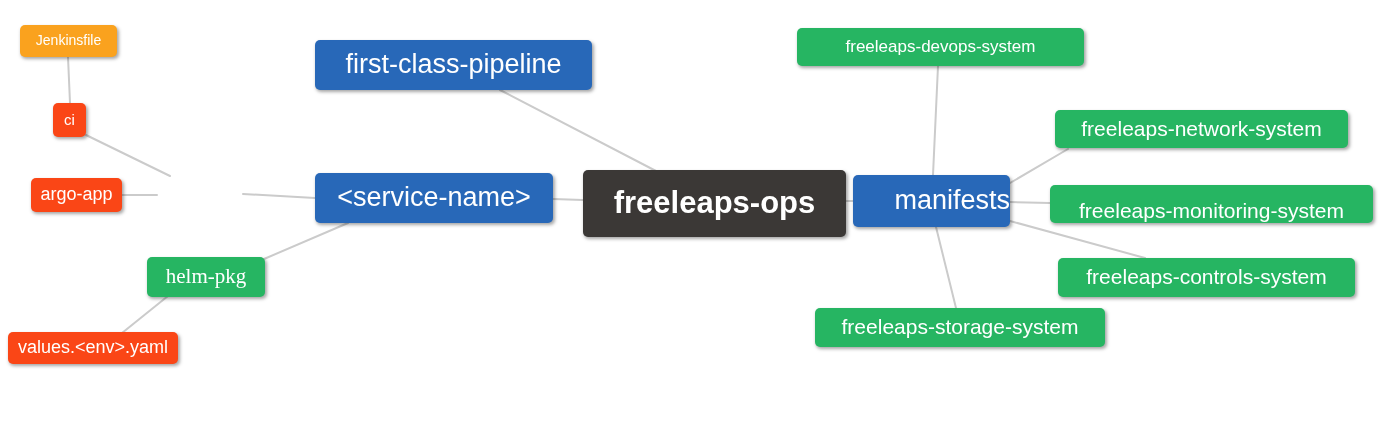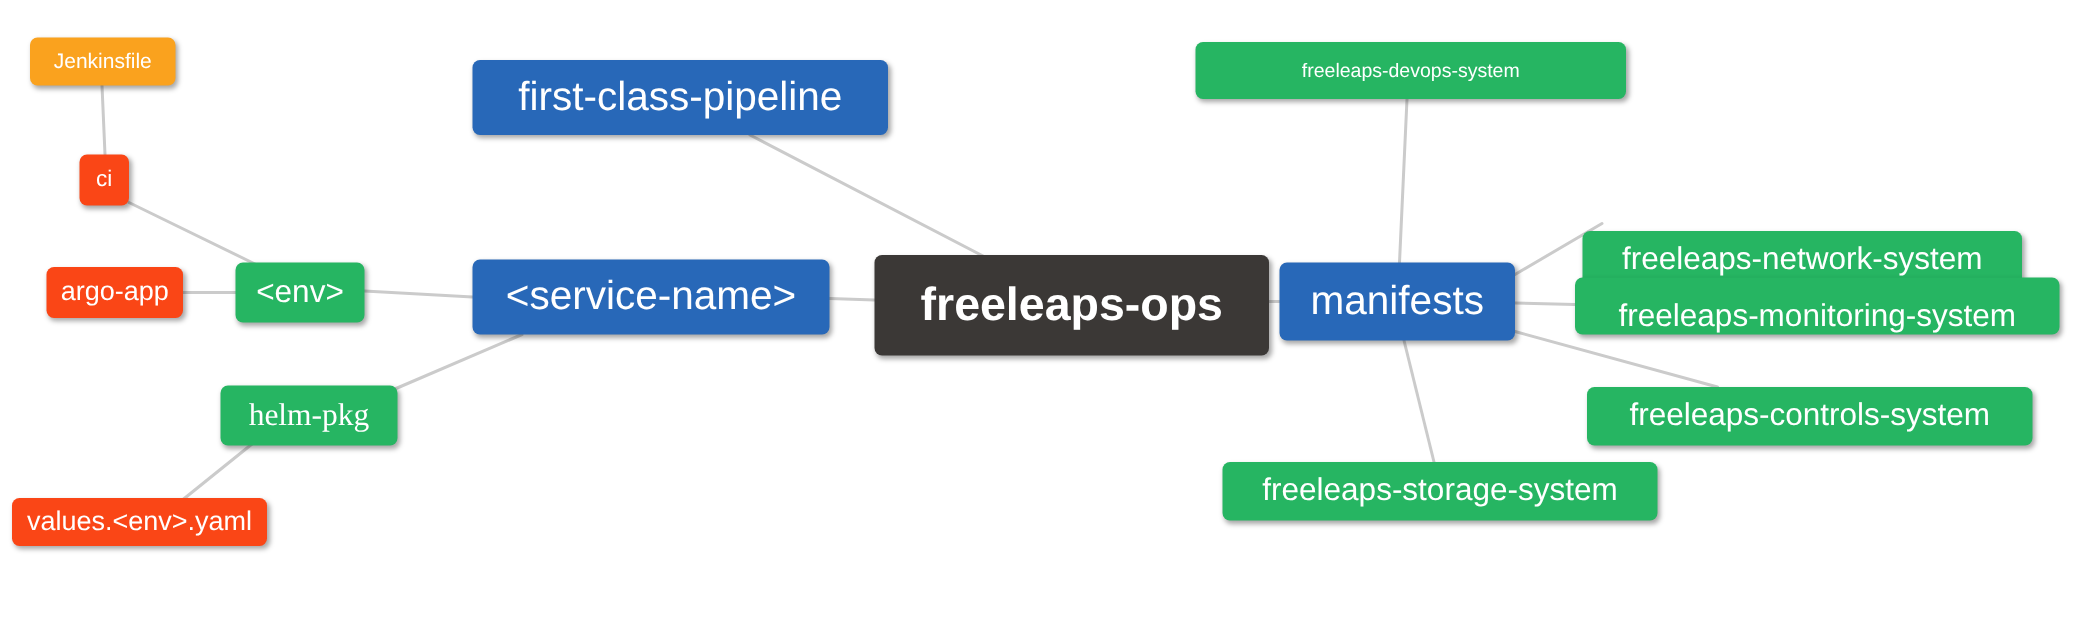--- a/index.html
+++ b/index.html
@@ -63,45 +63,42 @@
     </svg>
 <div class="node" style="left: 583px; top: 170px; width: 263px; height: 67px; font-size: 31px; background: rgb(59, 56, 54); color: rgb(255, 255, 255); font-weight: bold;">
       <span>freeleaps-ops</span>
     </div>
     <div class="node" style="left: 315px; top: 173px; width: 238px; height: 50px; font-size: 27px; background: rgb(40, 104, 184); color: rgb(255, 255, 255);">
       <span>&lt;service-name&gt;</span>
     </div>
     <div class="node" style="left: 315px; top: 40px; width: 277px; height: 50px; font-size: 27px; background: rgb(40, 104, 184); color: rgb(255, 255, 255);">
       <span>first-class-pipeline</span>
     </div>
-    <div class="node" style="left: 853px; top: 175px; width: 157px; height: 52px; font-size: 27px; background: rgb(40, 104, 184); color: rgb(255, 255, 255);">
+    <div class="node" style="left: 853px; top: 175px; width: 157px; height: 52px; font-size: 27px; background: rgb(40, 104, 184); color: rgb(255, 255, 255); justify-content: flex-end;">
       <span>manifests</span>
-    </div>
-    <div class="node" style="left: 157px; top: 175px; width: 86px; height: 40px; font-size: 21px; background: rgb(38, 181, 98); color: rgb(255, 255, 255);">
-      <span>&lt;env&gt;</span>
     </div>
     <div class="node" style="left: 147px; top: 257px; width: 118px; height: 40px; font-size: 21px; background: rgb(38, 181, 98); color: rgb(255, 255, 255); font-family: Liberation Serif, serif;">
       <span>helm-pkg</span>
     </div>
     <div class="node" style="left: 53px; top: 103px; width: 33px; height: 34px; font-size: 15px; background: rgb(250, 70, 22); color: rgb(255, 255, 255);">
       <span>ci</span>
     </div>
     <div class="node" style="left: 31px; top: 178px; width: 91px; height: 34px; font-size: 18px; background: rgb(250, 70, 22); color: rgb(255, 255, 255);">
       <span>argo-app</span>
     </div>
     <div class="node" style="left: 8px; top: 332px; width: 170px; height: 32px; font-size: 18px; background: rgb(250, 70, 22); color: rgb(255, 255, 255);">
       <span>values.&lt;env&gt;.yaml</span>
     </div>
     <div class="node" style="left: 20px; top: 25px; width: 97px; height: 32px; font-size: 14px; background: rgb(250, 162, 30); color: rgb(255, 255, 255);">
       <span>Jenkinsfile</span>
     </div>
-    <div class="node" style="left: 797px; top: 28px; width: 287px; height: 38px; font-size: 13px; background: rgb(38, 181, 98); color: rgb(255, 255, 255);">
+    <div class="node" style="left: 797px; top: 28px; width: 287px; height: 38px; font-size: 17px; background: rgb(38, 181, 98); color: rgb(255, 255, 255);">
       <span>freeleaps-devops-system</span>
     </div>
-    <div class="node" style="left: 1055px; top: 110px; width: 293px; height: 38px; font-size: 21px; background: rgb(38, 181, 98); color: rgb(255, 255, 255); margin-top: 44px;">
+    <div class="node" style="left: 1055px; top: 110px; width: 293px; height: 38px; font-size: 21px; background: rgb(38, 181, 98); color: rgb(255, 255, 255);">
       <span>freeleaps-network-system</span>
     </div>
     <div class="node" style="left: 1050px; top: 185px; width: 323px; height: 38px; font-size: 21px; background: rgb(38, 181, 98); color: rgb(255, 255, 255); align-items: flex-end;">
       <span>freeleaps-monitoring-system</span>
     </div>
     <div class="node" style="left: 1058px; top: 258px; width: 297px; height: 39px; font-size: 21px; background: rgb(38, 181, 98); color: rgb(255, 255, 255);">
       <span>freeleaps-controls-system</span>
     </div>
     <div class="node" style="left: 815px; top: 308px; width: 290px; height: 39px; font-size: 21px; background: rgb(38, 181, 98); color: rgb(255, 255, 255);">
       <span>freeleaps-storage-system</span>

